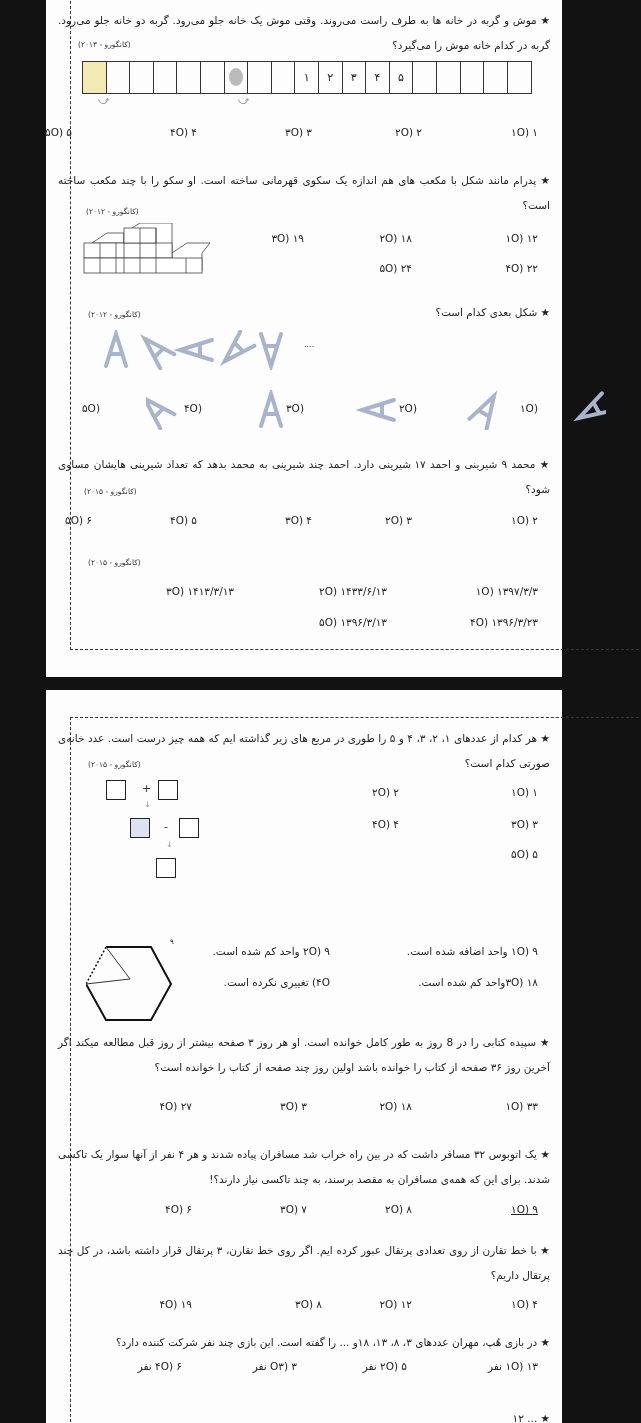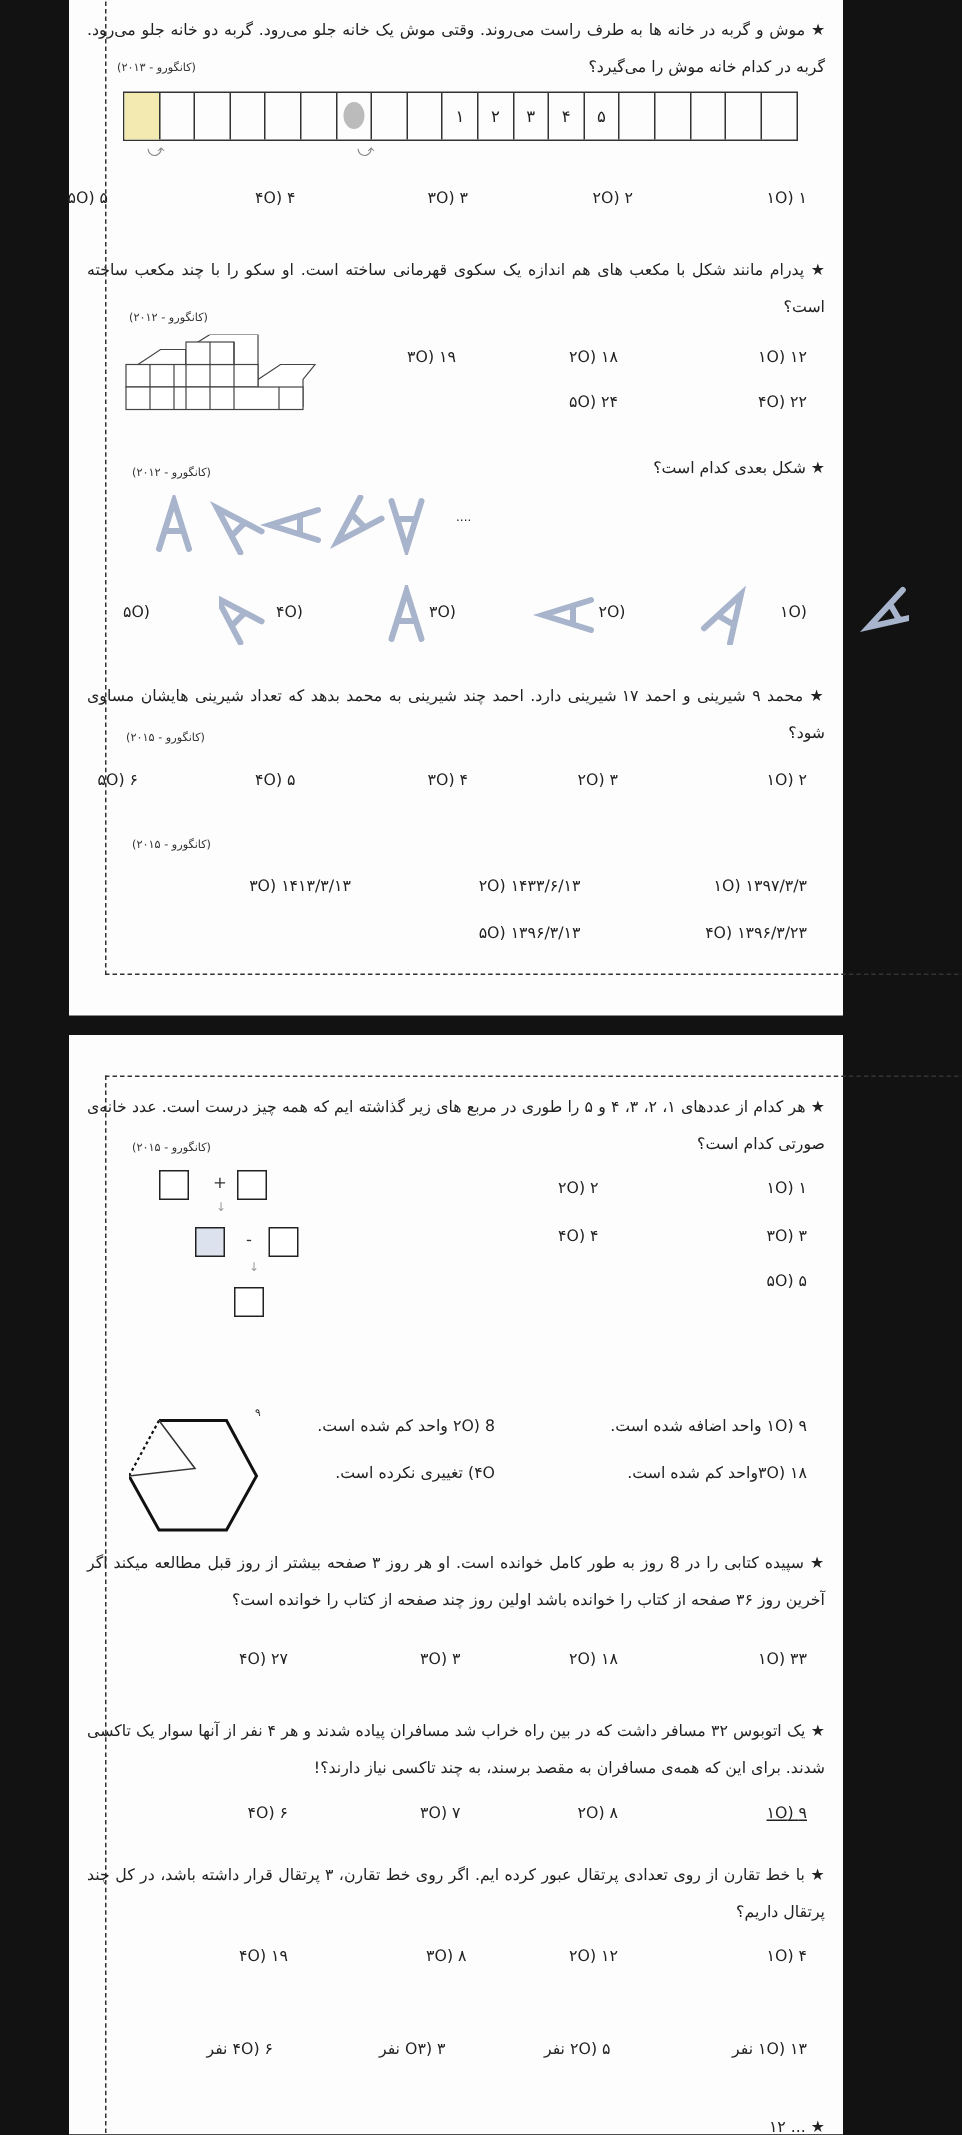--- a/index.html
+++ b/index.html
@@ -190,21 +190,21 @@
   <div class="opt" style="top:158px;right:24px;">۵ (۵O</div>
 
   <svg style="left:40px;top:252px;" width="100" height="80">
     <polyline points="20,5 65,5 85,42 65,78 20,78 0,42" fill="none" stroke="#111" stroke-width="2"></polyline>
     <line x1="20" y1="5" x2="0" y2="42" stroke="#fff" stroke-width="2.5"></line>
     <line x1="20" y1="5" x2="0" y2="42" stroke="#111" stroke-width="1.5" stroke-dasharray="2,2"></line>
     <polyline points="20,5 44,37 0,42" fill="none" stroke="#333" stroke-width="1"></polyline>
   </svg>
   <div class="opt" style="top:248px;left:124px;font-size:7px;">۹</div>
   <div class="opt" style="top:255px;right:24px;">۱O) ۹ واحد اضافه شده است.</div>
-  <div class="opt" style="top:255px;right:232px;">۲O) 8 واحد کم شده است.</div>
+  <div class="opt" style="top:255px;right:232px;">۲O) ۹ واحد کم شده است.</div>
   <div class="opt" style="top:286px;right:24px;">۳O) ۱۸واحد کم شده است.</div>
   <div class="opt" style="top:286px;right:232px;">۴O) تغییری نکرده است.</div>
 
   <div class="q" style="top:340px;">
     <div class="qtext">★ سپیده کتابی را در 8 روز به طور کامل خوانده است. او هر روز ۳ صفحه بیشتر از روز قبل مطالعه میکند اگر آخرین روز ۳۶ صفحه از کتاب را خوانده باشد اولین روز چند صفحه از کتاب را خوانده است؟</div>
   </div>
   <div class="opt" style="top:410px;right:24px;">۳۳ (۱O</div>
   <div class="opt" style="top:410px;right:150px;">۱۸ (۲O</div>
   <div class="opt" style="top:410px;right:255px;">۳ (۳O</div>
   <div class="opt" style="top:410px;right:370px;text-align:center;">۲۷ (۴O</div>
@@ -215,23 +215,26 @@
   <div class="opt" style="top:513px;right:24px;text-decoration:underline;">۹ (۱O</div>
   <div class="opt" style="top:513px;right:150px;">۸ (۲O</div>
   <div class="opt" style="top:513px;right:255px;">۷ (۳O</div>
   <div class="opt" style="top:513px;right:370px;">۶ (۴O</div>
 
   <div class="q" style="top:548px;">
     <div class="qtext">★ با خط تقارن از روی تعدادی پرتقال عبور کرده ایم. اگر روی خط تقارن، ۳ پرتقال قرار داشته باشد، در کل چند پرتقال داریم؟</div>
   </div>
   <div class="opt" style="top:608px;right:24px;">۴ (۱O</div>
   <div class="opt" style="top:608px;right:150px;text-align:right;">۱۲ (۲O</div>
-  <div class="opt" style="top:608px;right:251px;">۸ (۳O</div>
+  <div class="opt" style="top:608px;right:240px;">۸ (۳O</div>
   <div class="opt" style="top:608px;right:370px;">۱۹ (۴O</div>
 
+  <div class="q" style="top:640px;">
+    <div class="qtext">★ در بازی هُپ، مهران عددهای ۳، ۸، ۱۳، ۱۸و ... را گفته است. این بازی چند نفر شرکت کننده دارد؟</div>
+  </div>
   <div class="opt" style="top:670px;right:24px;">۱O) ۱۳ نفر</div>
   <div class="opt" style="top:670px;right:155px;">۲O) ۵ نفر</div>
   <div class="opt" style="top:670px;right:265px;">O۳) ۳ نفر</div>
   <div class="opt" style="top:670px;right:380px;">۴O) ۶ نفر</div>
 
   <div class="q" style="top:716px;">
     <div class="qtext">★ ... ۱۲</div>
   </div>
 </div>
 

